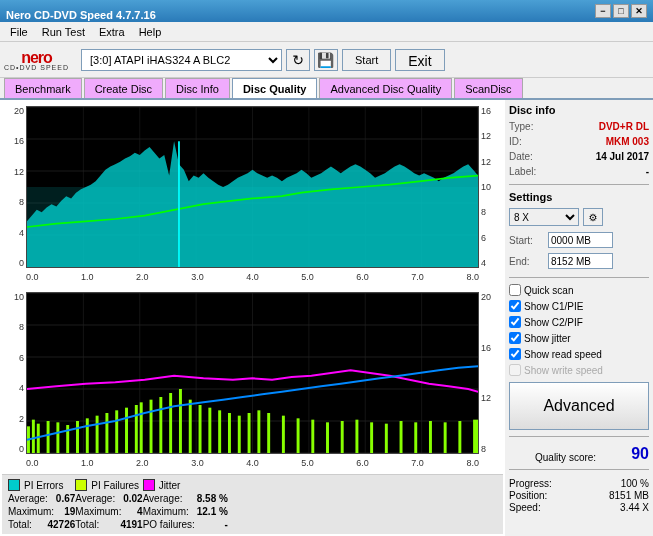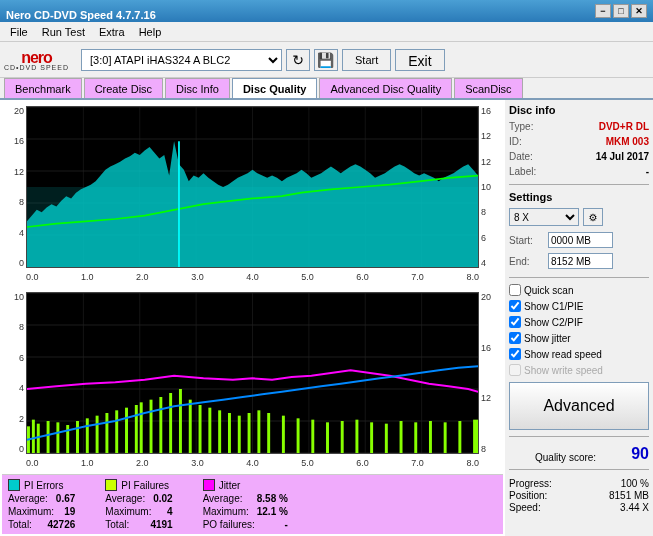--- a/index.html
+++ b/index.html
@@ -135,23 +135,22 @@
       display: flex;
       height: calc(536px - 22px - 20px - 36px - 22px);
       background: white;
     }
 
     
     .stats-area {
       display: flex;
       padding: 4px 6px;
       border-top: 1px solid #ccc;
-      background: #f0abfc;
+      background: #e5e5e5;
       font-size: 10px;
-      gap: 30px;
     }
     .stat-group { display: flex; flex-direction: column; gap: 2px; }
     .stat-label-row { display: flex; align-items: center; gap: 4px; }
     .stat-color-box { width: 12px; height: 12px; border: 1px solid #333; }
     .stat-row { display: flex; justify-content: space-between; gap: 8px; }
     .stat-value { font-weight: bold; }
 
     
     .right-panel {
       width: 148px;

